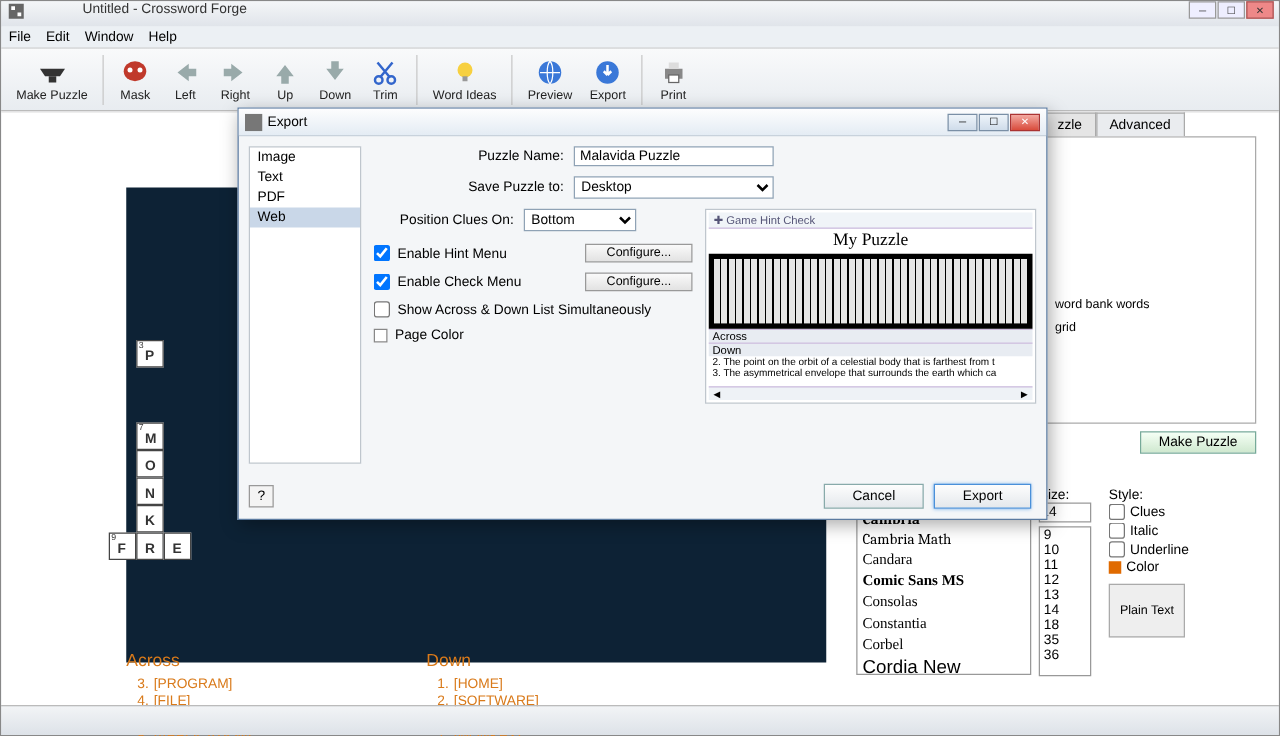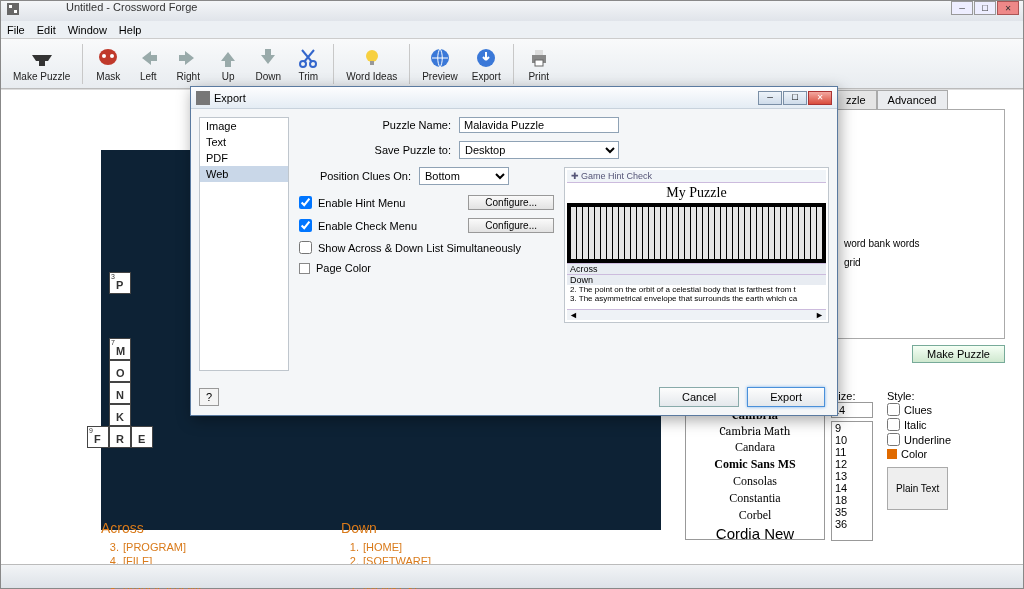--- a/index.html
+++ b/index.html
@@ -40,21 +40,21 @@
 .right-tabs { position: absolute; right: 18px; top: 0; width: 170px; }
 .tabstrip { display: flex; font-size: 11px; }
 .tabstrip .tab { padding: 3px 10px; border: 1px solid #aaa; background: #eaecef; border-bottom: none; }
 .tabstrip .tab.active { background: #e5e5e5; }
 .right-panel-body { border: 1px solid #aaa; background: #fff; padding: 8px; font-size: 10px; height: 230px; }
 .make-puzzle-btn { margin-top: 6px; float: right; padding: 2px 14px; font-size: 11px; border: 1px solid #7a9; background: linear-gradient(#f5fff5,#cfe8cf); cursor: pointer; }
 
 
 .font-panel { position: absolute; right: 18px; top: 300px; width: 320px; display: flex; gap: 6px; font-size: 11px; }
 .font-list { width: 140px; height: 150px; border: 1px solid #999; overflow: hidden; background: #fff; }
-.font-list div { padding: 1px 4px; font-size: 12px; text-align: center; }
+.font-list div { padding: 1px 4px; font-size: 12px; }
 .size-col { width: 50px; }
 .size-input { width: 42px; border: 1px solid #999; padding: 1px; font-size: 11px; }
 .size-list { width: 42px; height: 120px; border: 1px solid #999; margin-top: 3px; background: #fff; font-size: 11px; overflow: hidden; }
 .size-list div { padding: 0 3px; }
 .style-col { width: 90px; }
 .style-col label { display: flex; align-items: center; gap: 4px; padding: 1px 0; }
 .swatch { display: inline-block; width: 10px; height: 10px; background: #e06a00; }
 .plain-btn { margin-top: 6px; padding: 15px 8px; font-size: 10px; border: 1px solid #aaa; background: #eee; }
 
 

